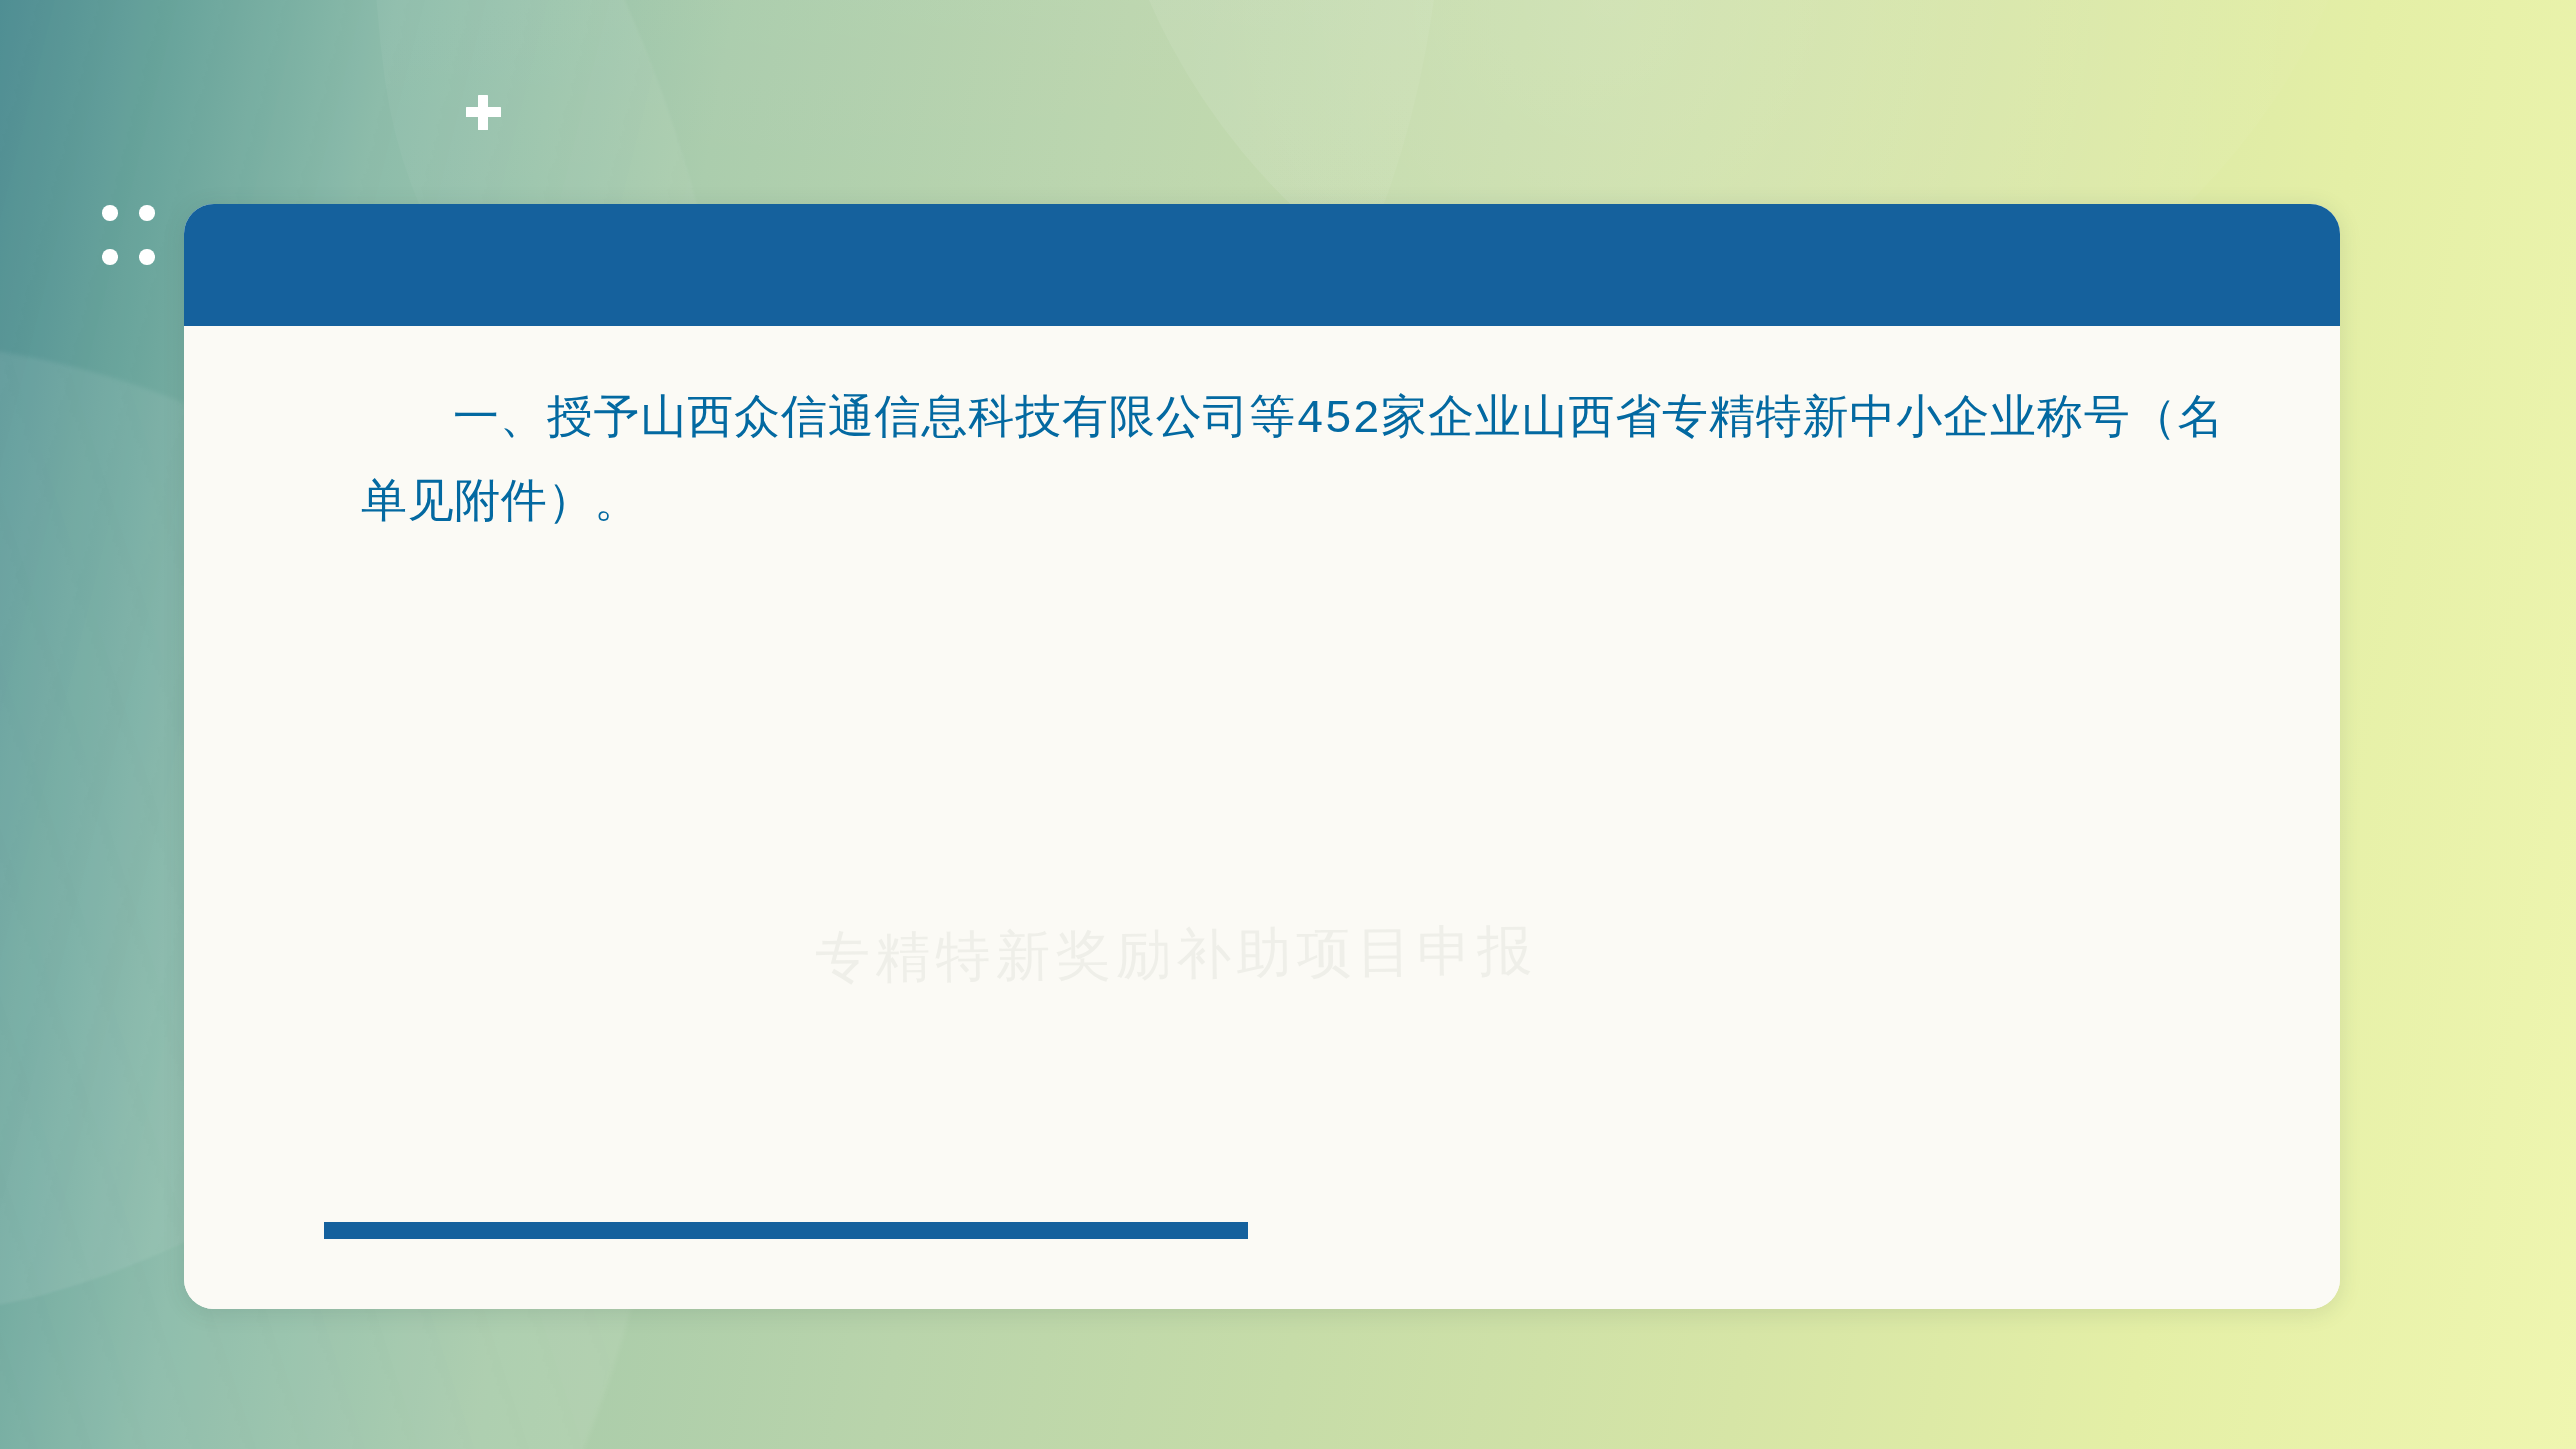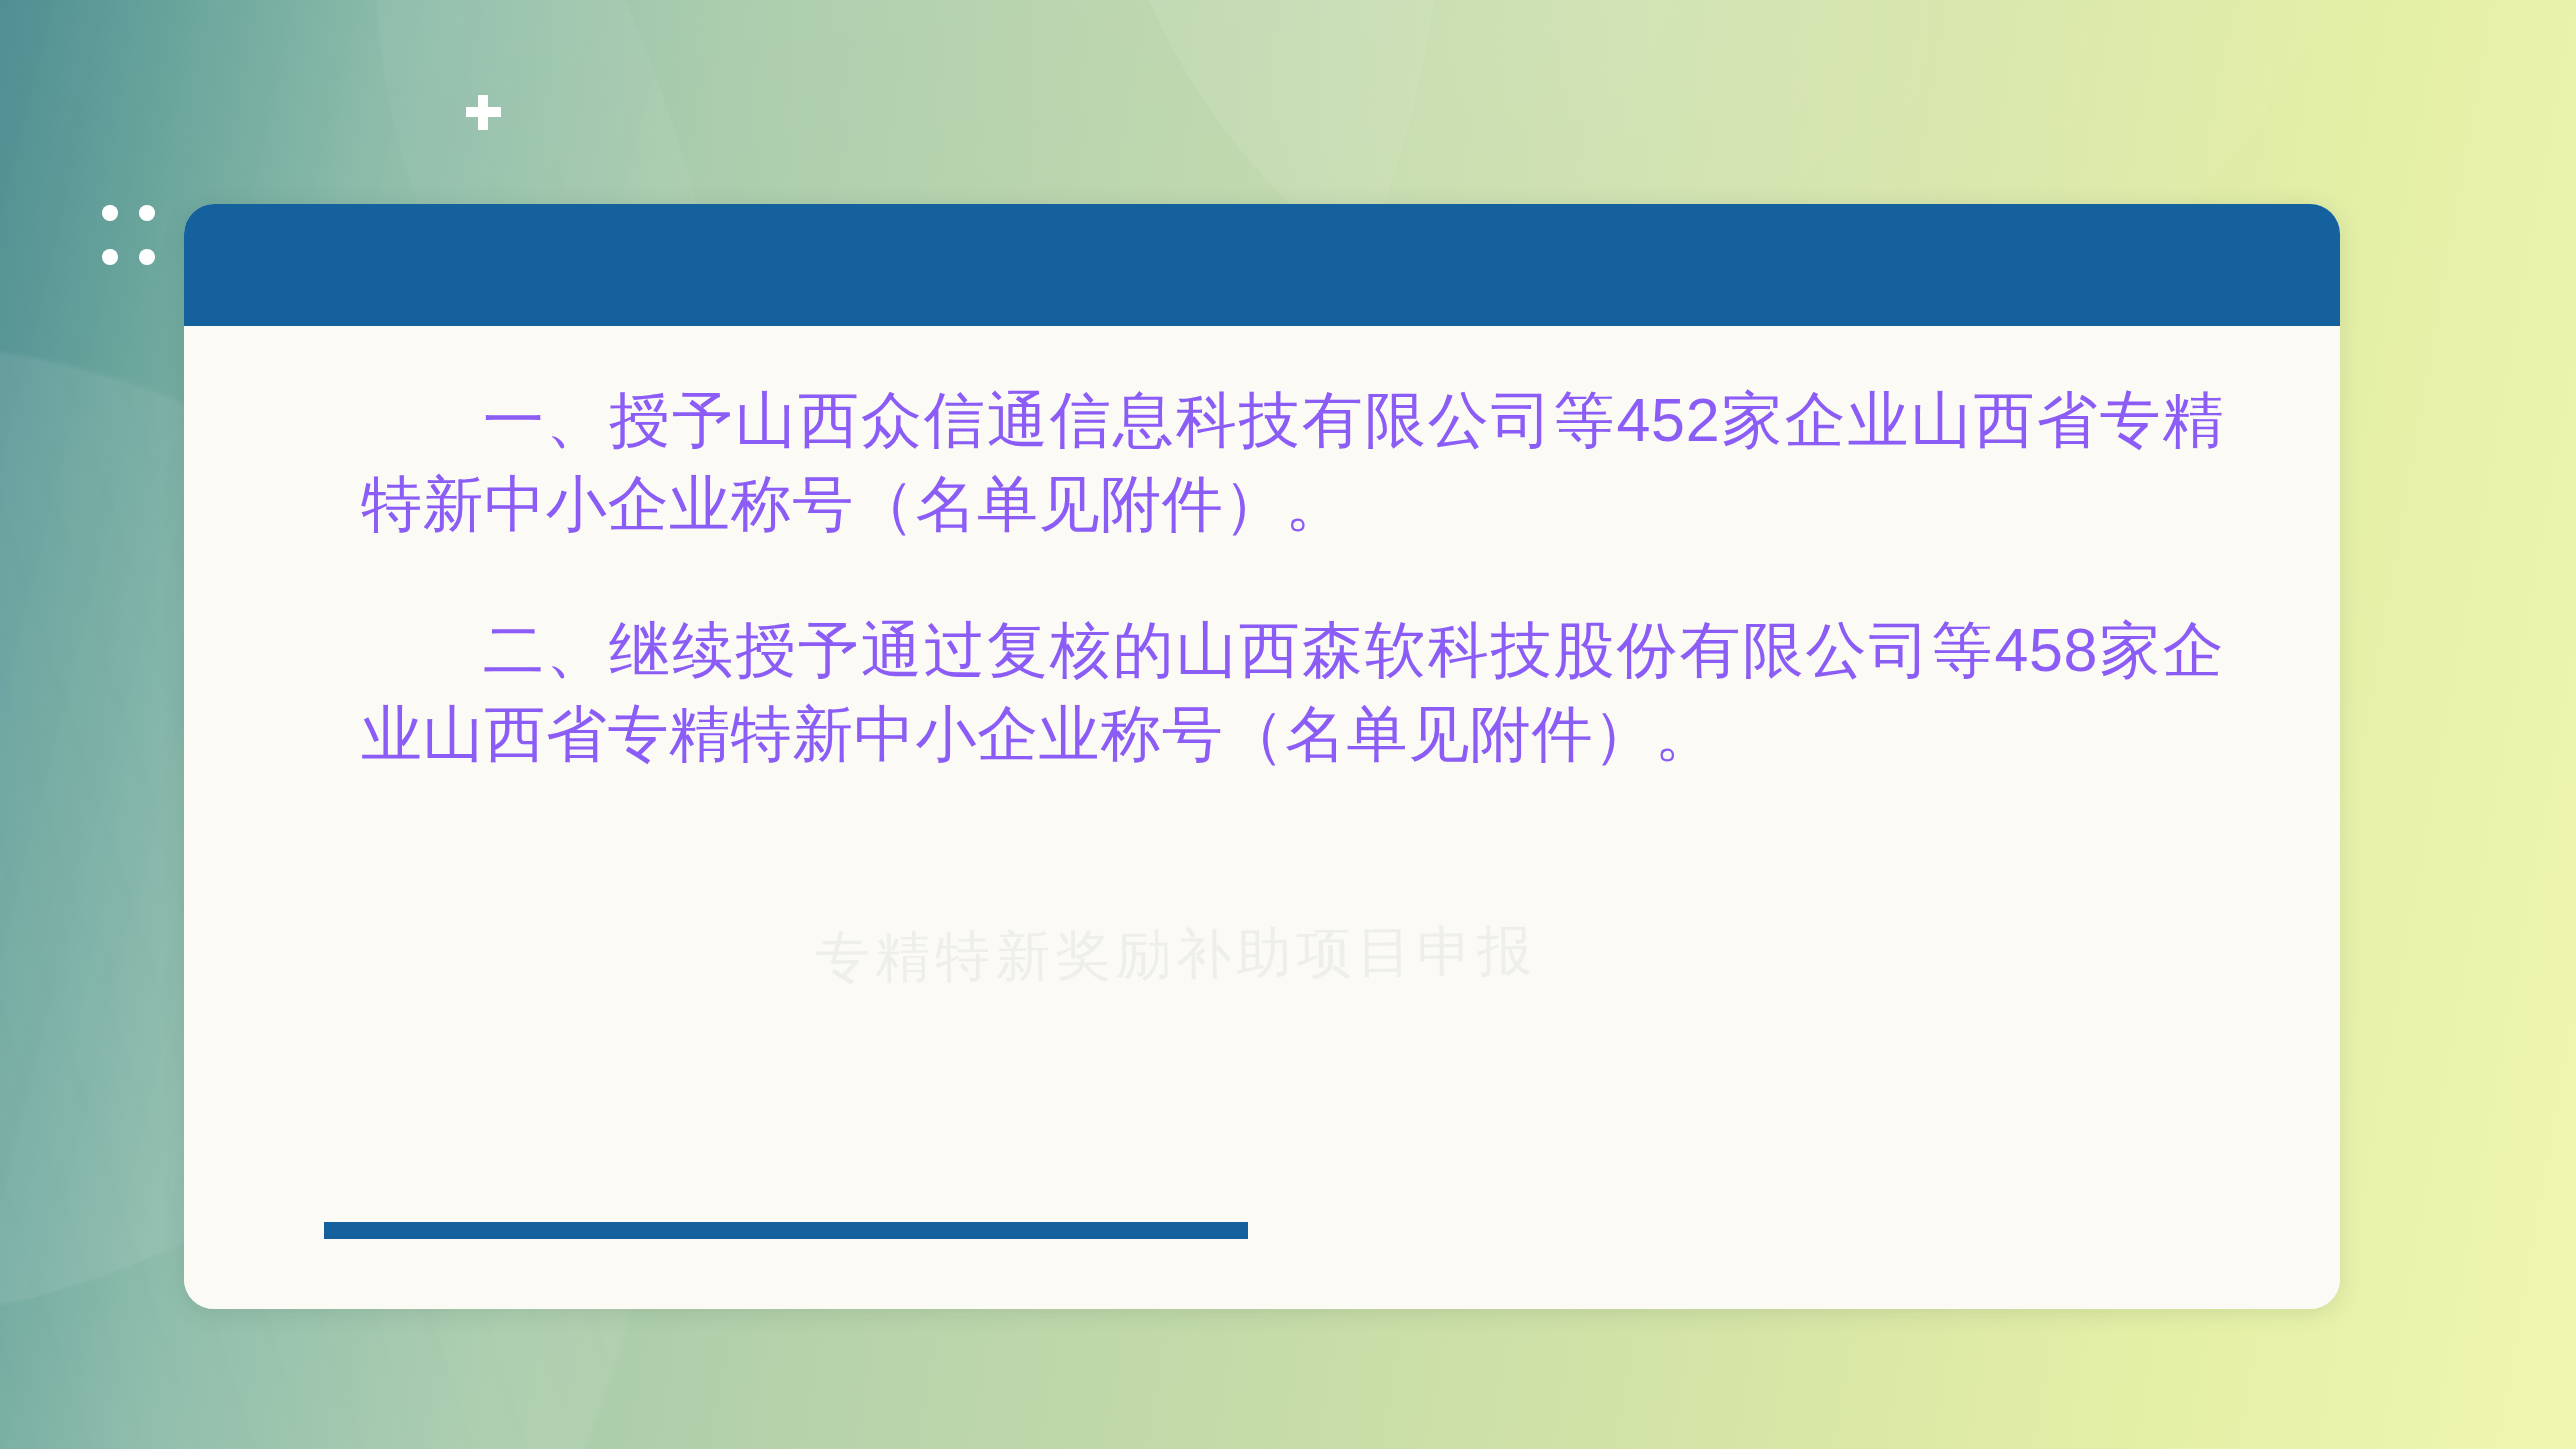--- a/index.html
+++ b/index.html
@@ -152,25 +152,25 @@
     transform: rotate(-0.6deg);
     pointer-events: none;
   }
 
   
   .doc-text {
     position: absolute;
     left: 177px;
     top: 52px;
     right: 116px;
-    color: #8b5cf6;
-    font-size: 61px;
+    color: #0369a1;
+    font-size: 46px;
     line-height: 84px;
     letter-spacing: 0.6px;
-    font-family: Liberation Sans, sans-serif;
+    font-family: Liberation Mono, monospace;
   }
   .doc-para {
     margin: 0 0 62px 0;
     text-indent: 2em;
     text-align: justify;
     text-justify: inter-ideograph;
   }
   .doc-para:last-of-type { margin-bottom: 0; }
 
   
@@ -203,21 +203,20 @@
   </div>
 
   <div class="card">
     <div class="card-header"></div>
 
     <div class="card-body">
       <div class="watermark">专精特新奖励补助项目申报</div>
 
       <div class="doc-text">
         <p class="doc-para">一、授予山西众信通信息科技有限公司等452家企业山西省专精特新中小企业称号（名单见附件）。</p>
-        <p class="doc-para">二、继续授予通过复核的山西森软科技股份有限公司等458家企业山西省专精特新中小企业称号（名单见附件）。</p>
       </div>
 
       <div class="bottom-rule"></div>
     </div>
   </div>
 
 </div>
 
 
 </body></html>

